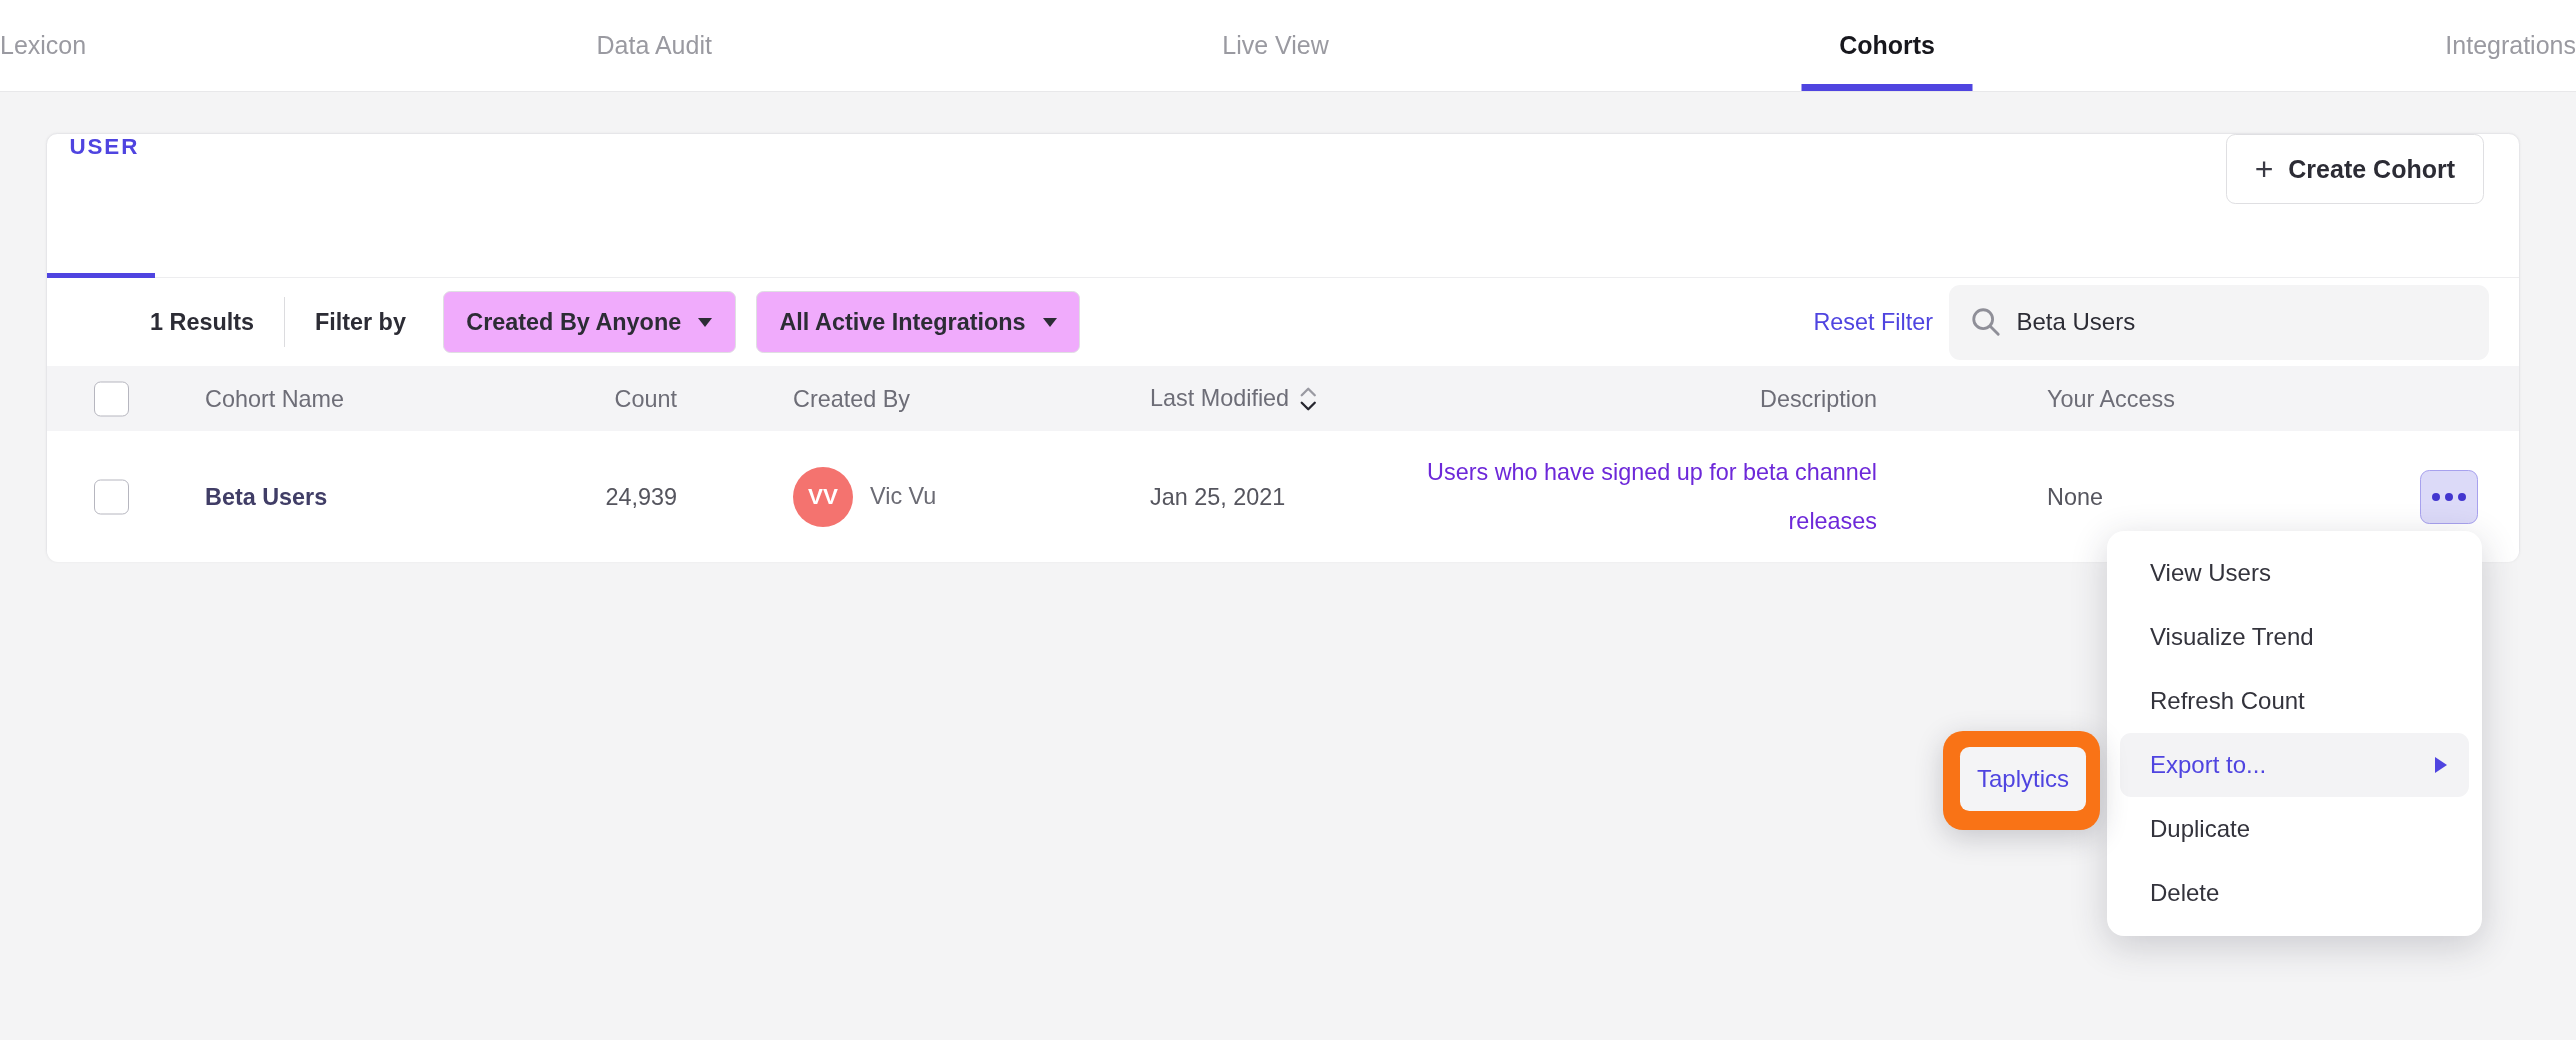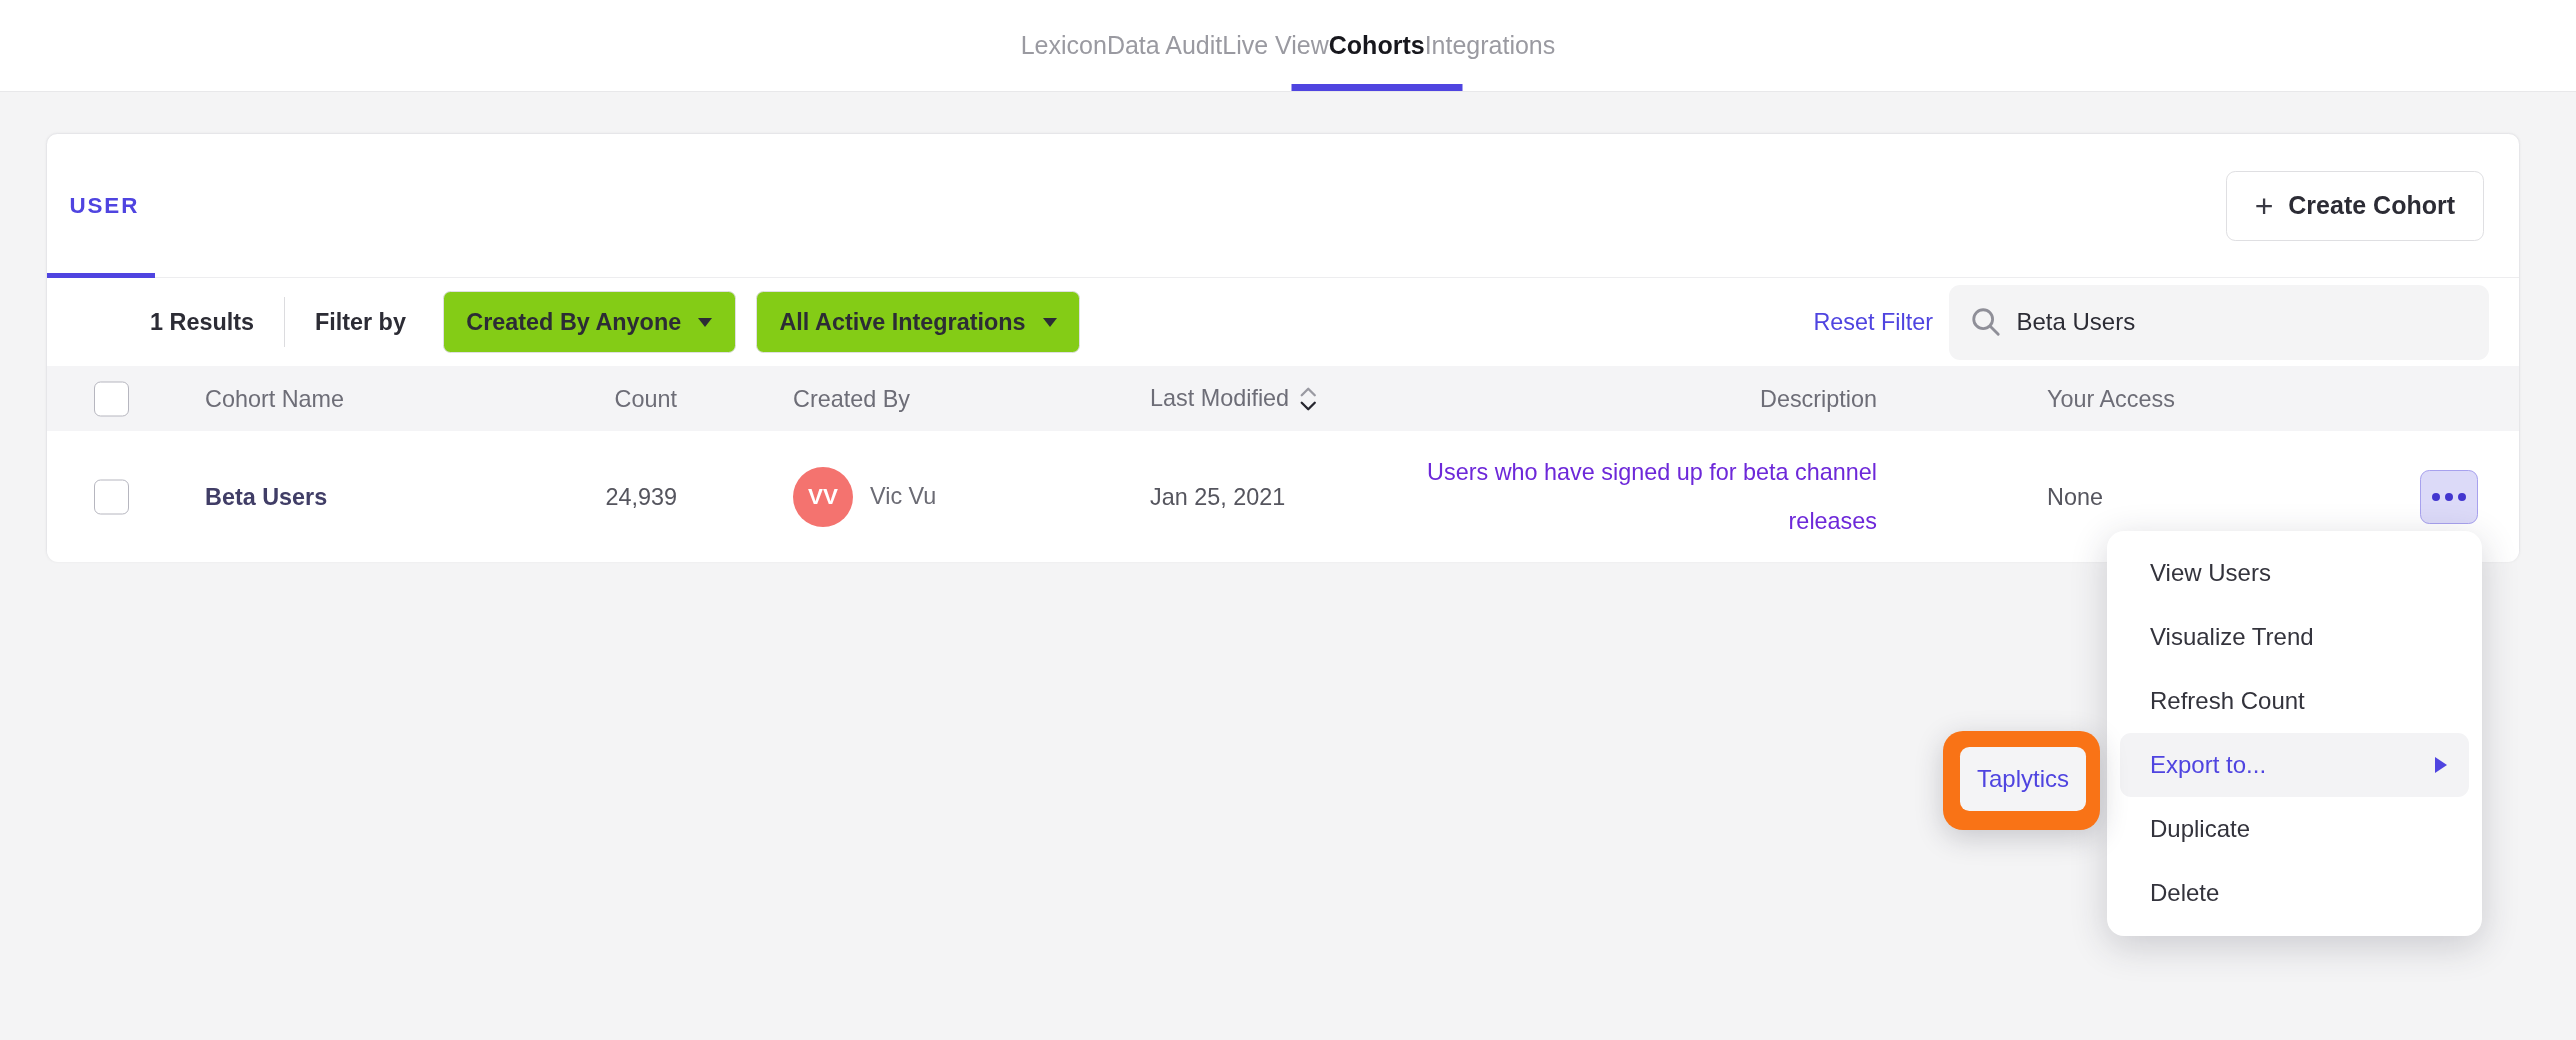--- a/index.html
+++ b/index.html
@@ -8,41 +8,41 @@
     font-family:"Liberation Sans", sans-serif;
     background:#f4f4f5;
     color:#2c2c35;
     position:relative;
     overflow:hidden;
   }
 
   
   .topnav {
     height:92px; background:#ffffff; border-bottom:0.9px solid #e8e8ea;
-    display:flex; justify-content:center; align-items:stretch; 
+    display:flex; justify-content:space-between; align-items:stretch; 
   }
   .topnav .tab {
     position:relative; display:flex; align-items:center;
     font-size:25px; font-weight:500; color:#9a9aa1; cursor:pointer;
   }
   .topnav .tab--active { color:#17171d; font-weight:700; }
   .topnav .tab--active::after {
     content:""; position:absolute; left:50%; transform:translateX(-50%);
     bottom:0; width:171px; height:7.5px; background:#4f44e0;
   }
 
   
   .card {
     position:absolute; left:46px; top:133px; width:2474px; height:428px;
     background:#ffffff; border:0.9px solid #e6e6e9; border-radius:11.2px;
     box-shadow:0 0.9px 2.8px rgba(20,20,40,.05);
   }
   .card-tabs {
     position:relative; height:144px; border-bottom:0.9px solid #ededef;
-    display:flex; align-items:center; justify-content:space-between;
+    display:flex; align-items:flex-start; justify-content:space-between;
     padding:0 35px 0 22.4px; border-radius:11.2px 11.2px 0 0;
   }
   .user-tab {
     font-size:22.4px; font-weight:700; letter-spacing:1.9px; color:#4f44e0; cursor:pointer;
   }
   .user-tab-underline {
     position:absolute; left:0; bottom:-0.9px; width:108px; height:4.7px; background:#4f44e0;
   }
   .create-btn {
     display:flex; align-items:center; gap:15px;
@@ -55,21 +55,21 @@
   
   .filter-row {
     height:88px; display:flex; align-items:center;
     padding:0 30px 0 103px;
   }
   .results-count { font-size:23.4px; font-weight:700; color:#2c2c35; margin-right:30px; }
   .v-divider { width:0.9px; height:50px; background:#dcdcdf; margin-right:30px; }
   .filter-by-label { font-size:23.4px; font-weight:700; color:#2c2c35; margin-right:37px; }
   .dropdown-btn {
     display:flex; align-items:center; gap:17px;
-    height:62px; padding:0 22.4px; background:#84cc16;
+    height:62px; padding:0 22.4px; background:#f0abfc;
     border:0.9px solid #dfdfe2; border-radius:7.5px;
     font-family:inherit; font-size:23.4px; font-weight:700; color:#2c2c35;
     cursor:pointer; margin-right:20.5px;
   }
   .caret-down {
     width:0; height:0; border-left:7.5px solid transparent; border-right:7.5px solid transparent;
     border-top:9.3px solid #2c2c35;
   }
   .filter-spacer { flex:1; }
   .reset-link { font-size:23.4px; color:#4f44e0; margin-right:16px; cursor:pointer; }

